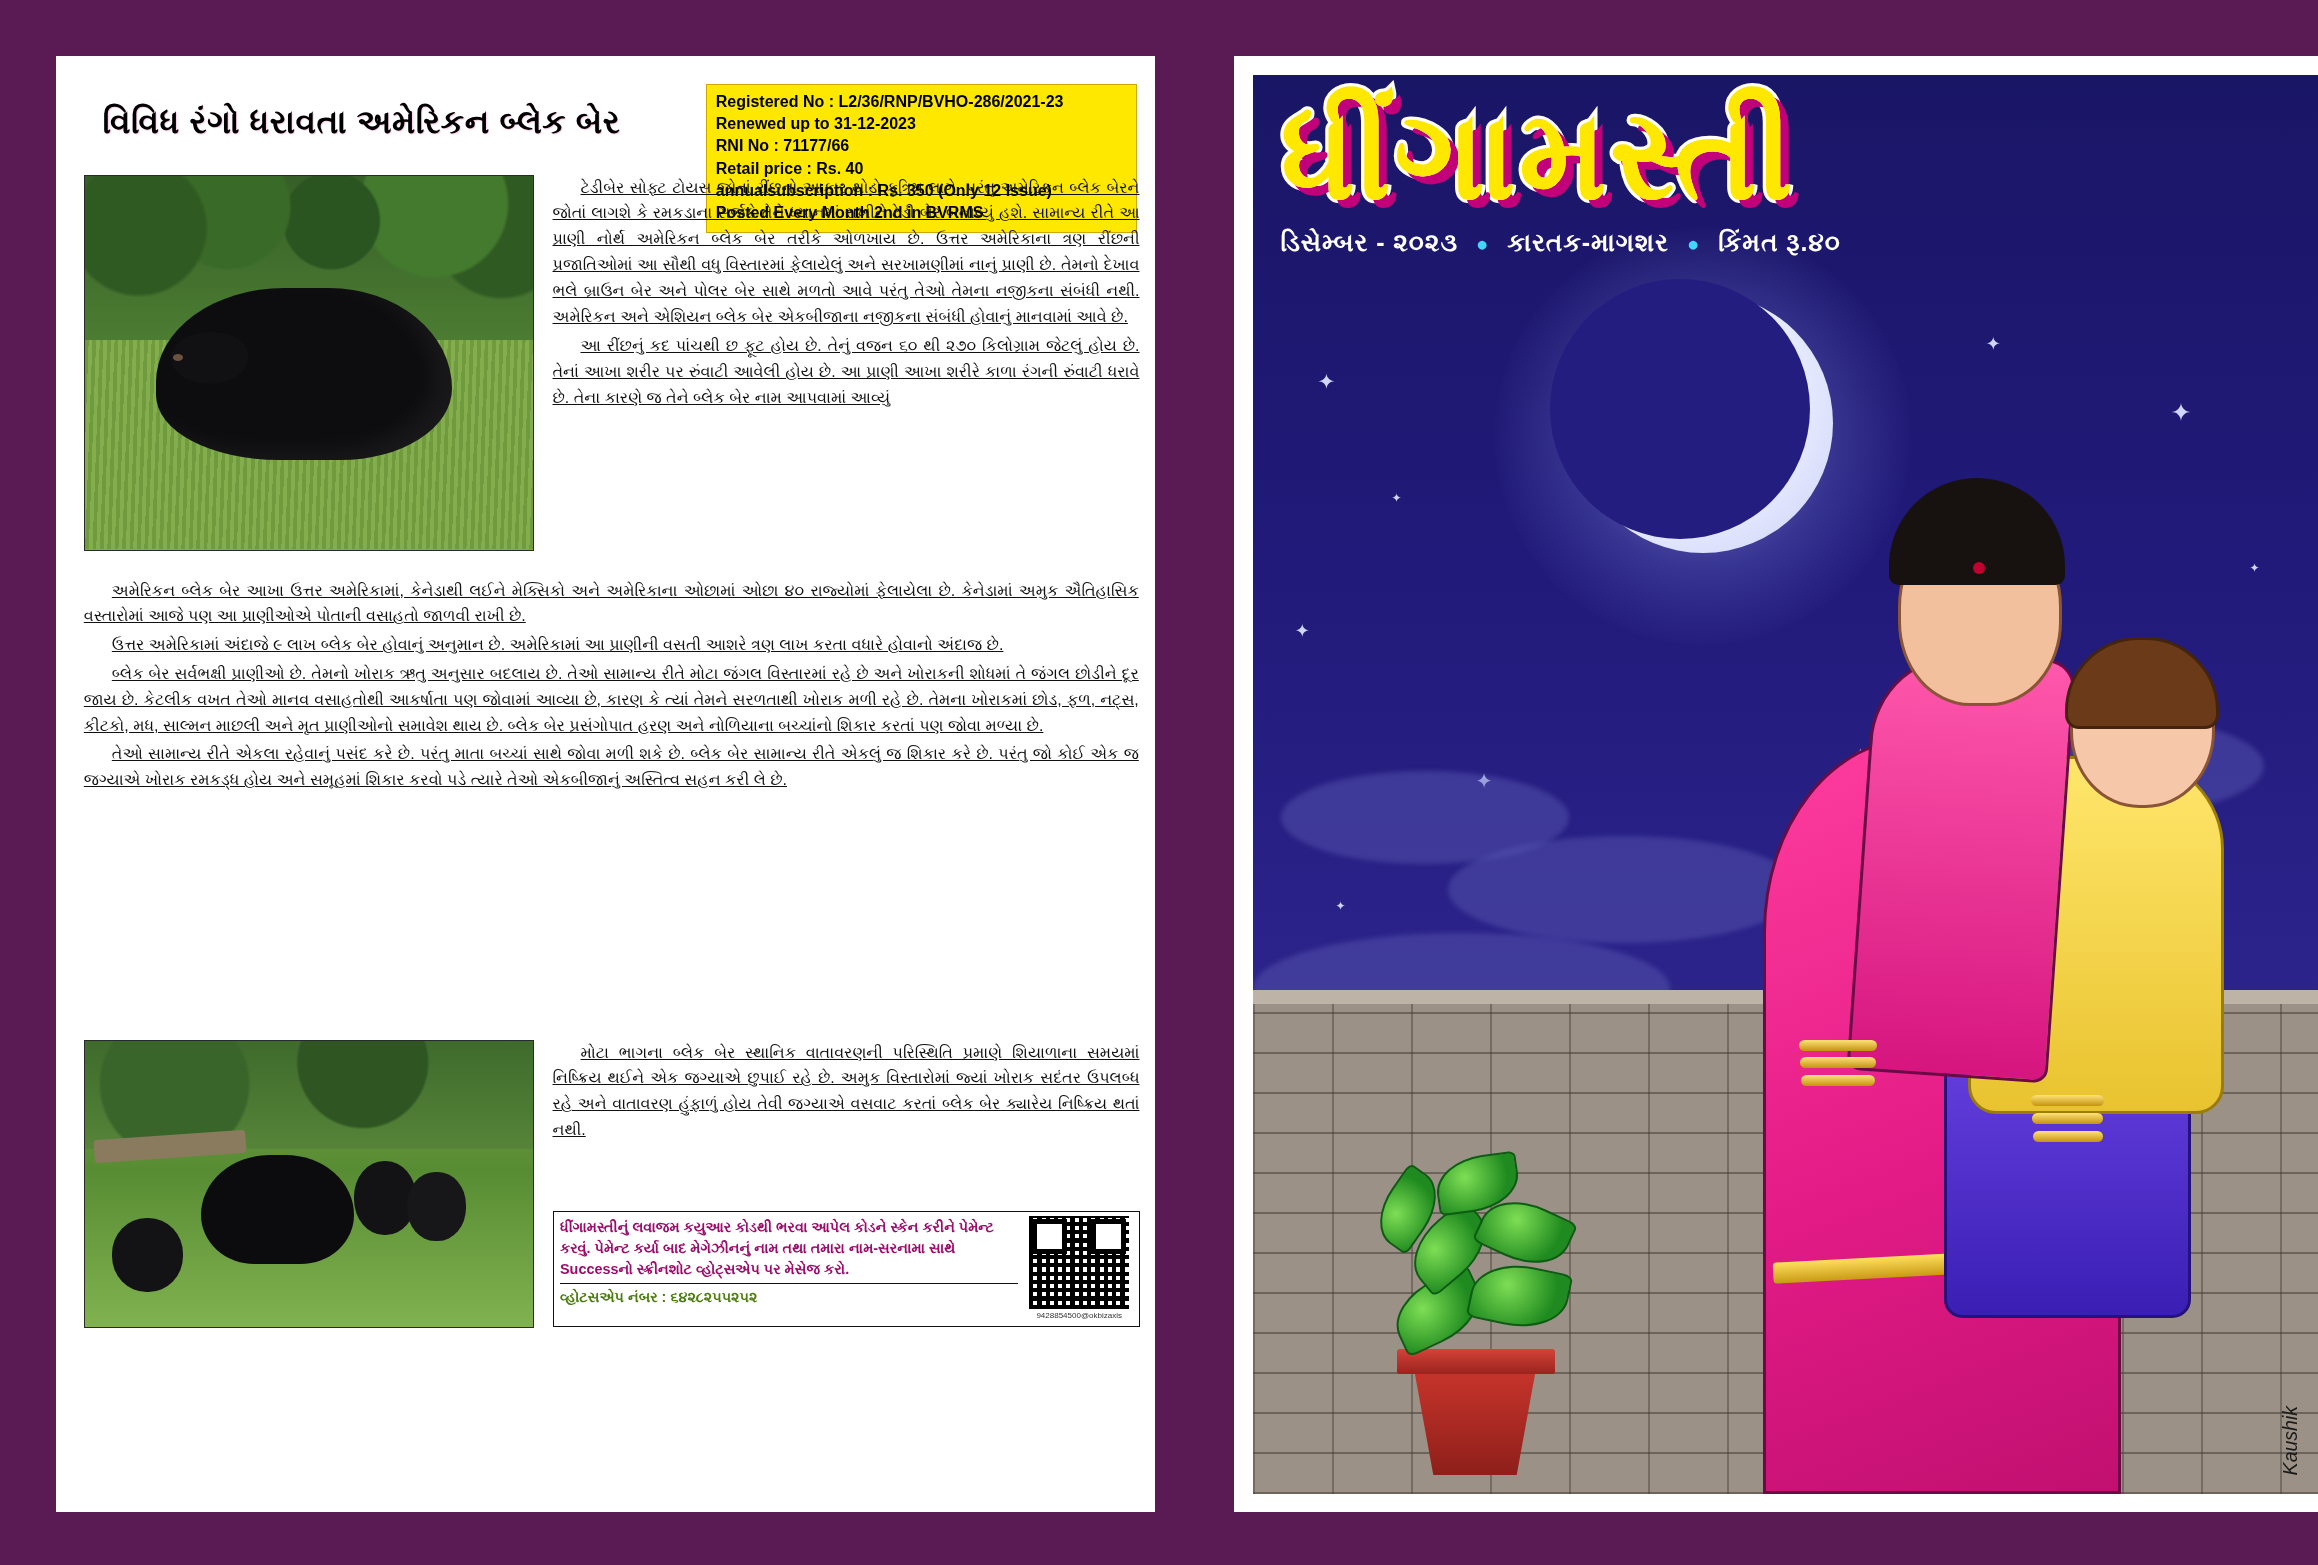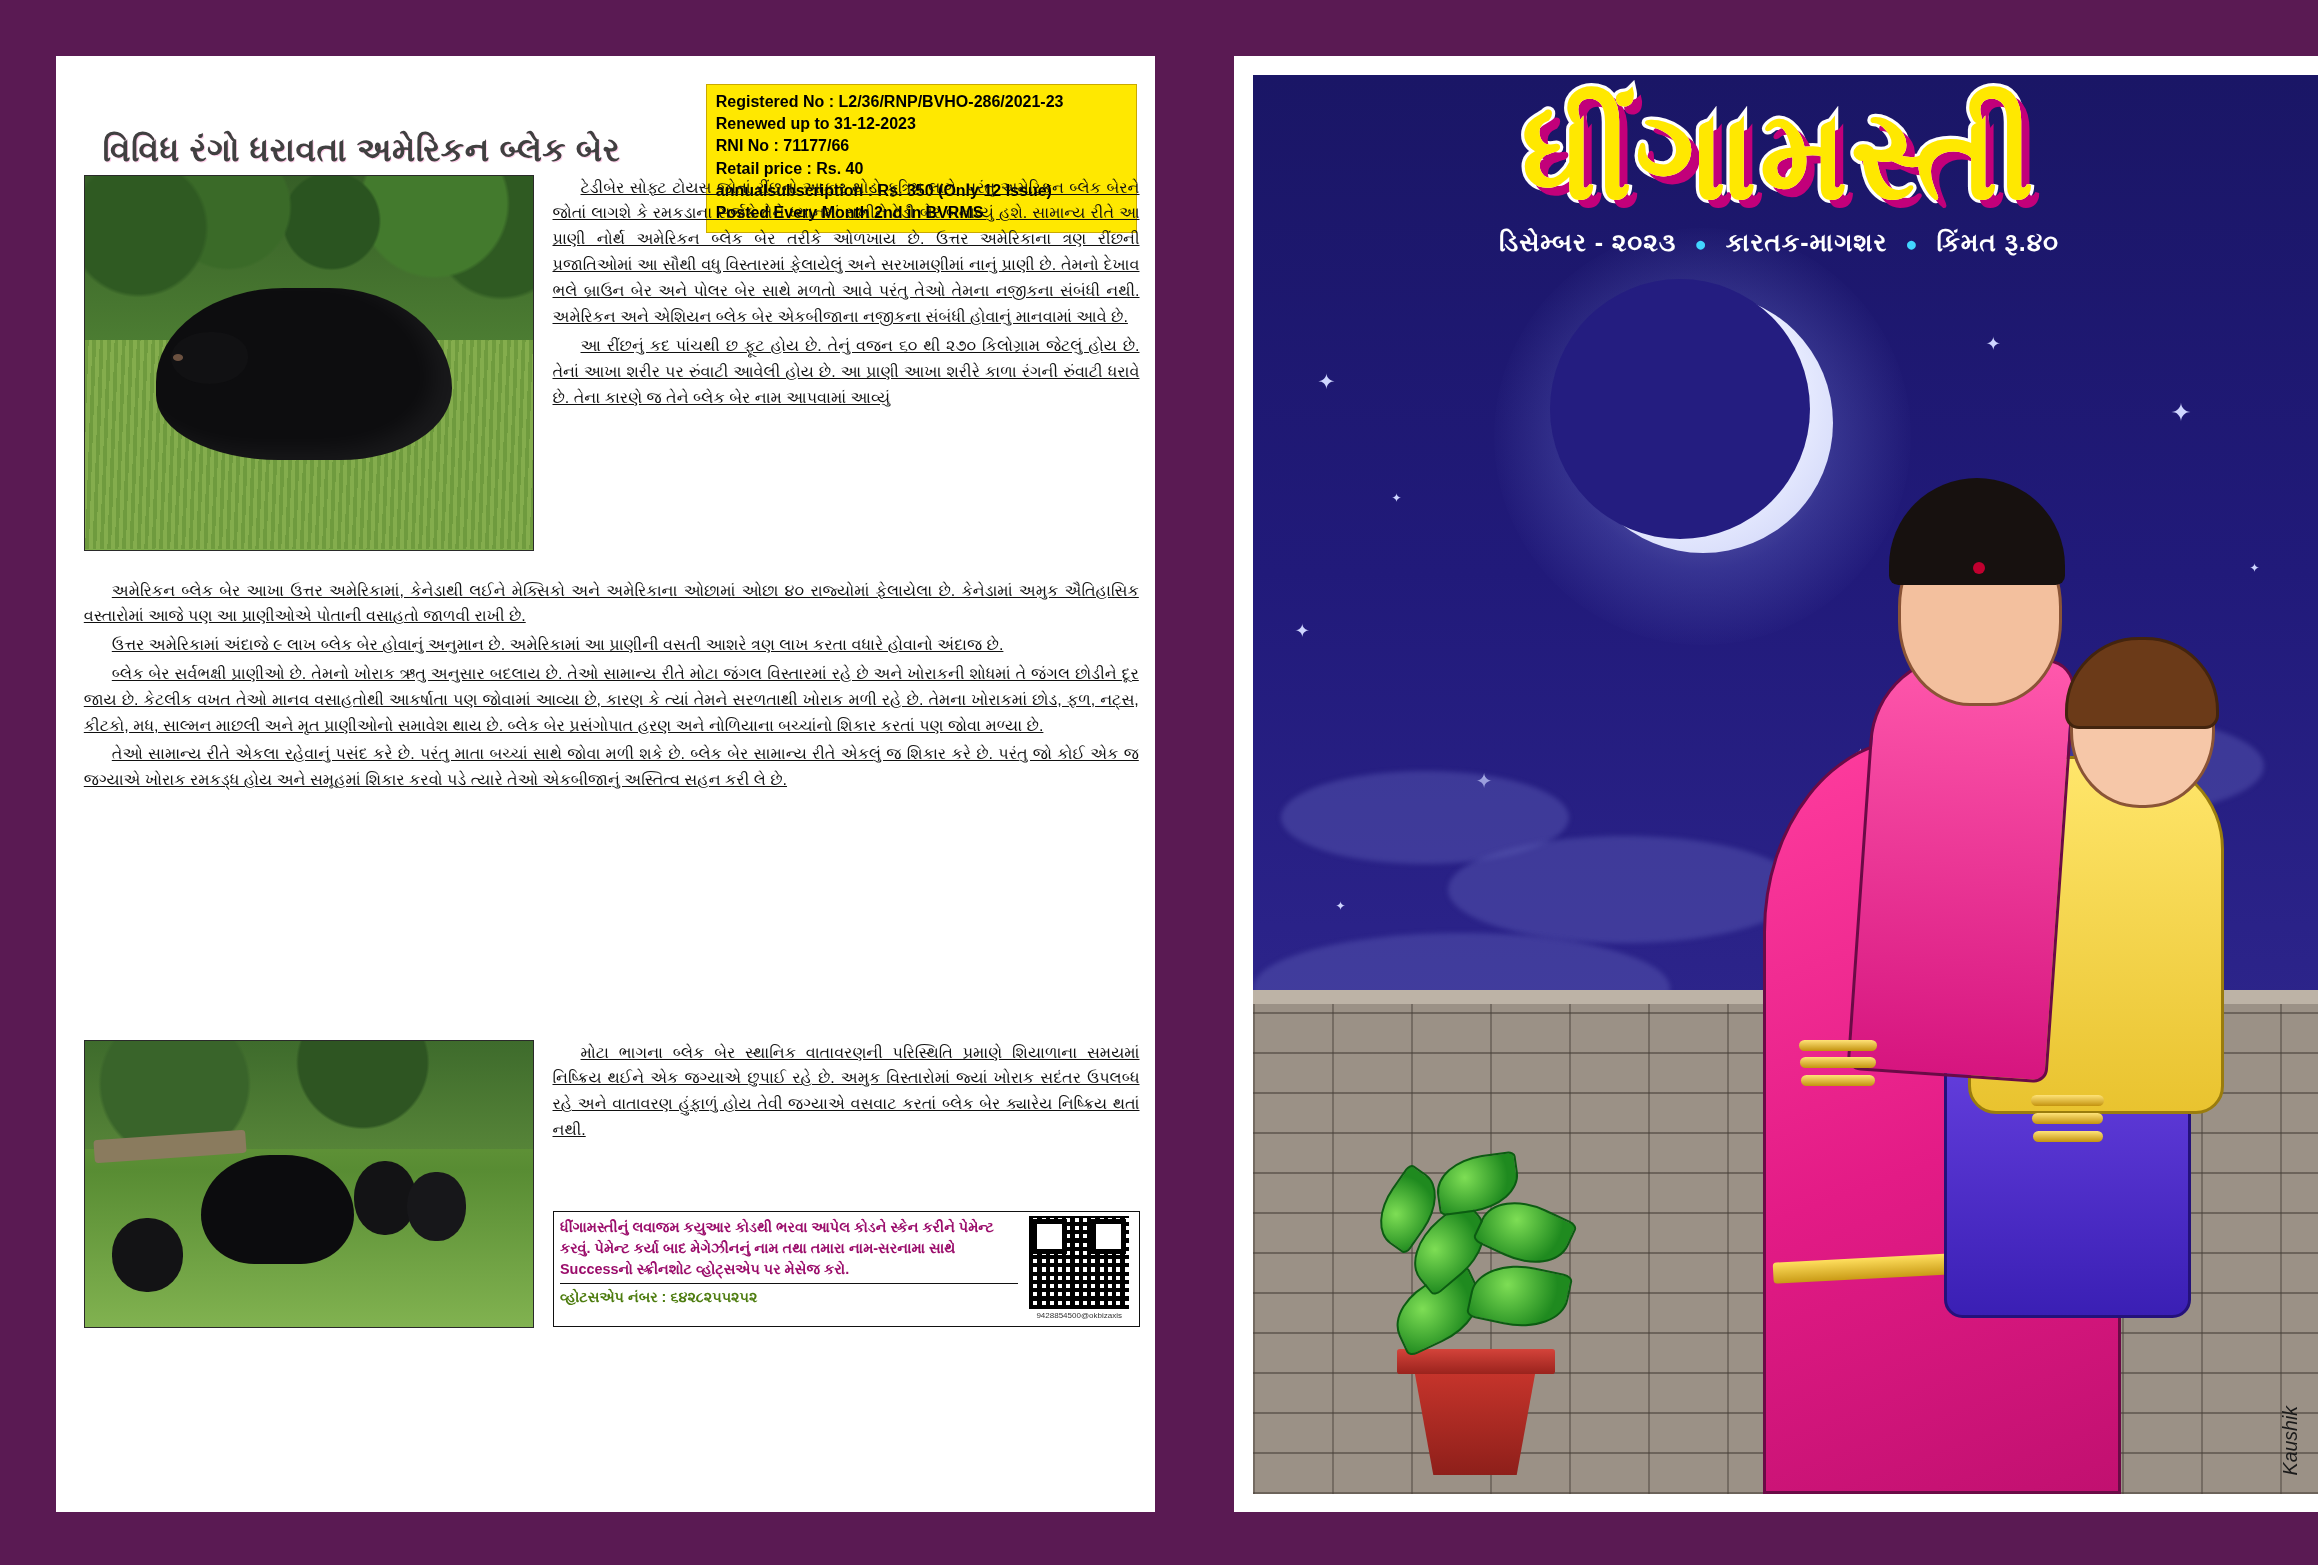--- a/index.html
+++ b/index.html
@@ -33,24 +33,23 @@
     right: 18.5px;
     bottom: 18.5px;
   }
   .headline {
     position: absolute;
     left: 28px;
     top: 28px;
     width: 603px;
     font-size: 33px;
     font-weight: bold;
-    color: #404040;
+    color: #000000;
     letter-spacing: 0.5px;
     text-shadow: 0.9px 0.9px 0 #ffd0ea;
-    margin-top: 28px;
   }
   #reg-box {
     position: absolute;
     right: 0px;
     top: 9.3px;
     width: 431px;
     background: #ffe800;
     border: 0.9px solid #caa900;
     padding: 6.5px 9.3px 8.3px 9.3px;
     box-sizing: border-box;
@@ -297,21 +296,20 @@
     background: rgba(90,92,180,0.45);
     border-radius: 50%;
     filter: blur(2.8px);
   }
   
   #masthead {
     position: absolute;
     left: 28px;
     top: 14px;
     width: 997px;
-    text-align: center;
   }
   #mast-title {
     font-size: 125px;
     font-weight: bold;
     color: #ffe800;
     letter-spacing: 2.8px;
     line-height: 1.05;
     -webkit-text-stroke: 6.5px #ffffff;
     paint-order: stroke fill;
     text-shadow:

